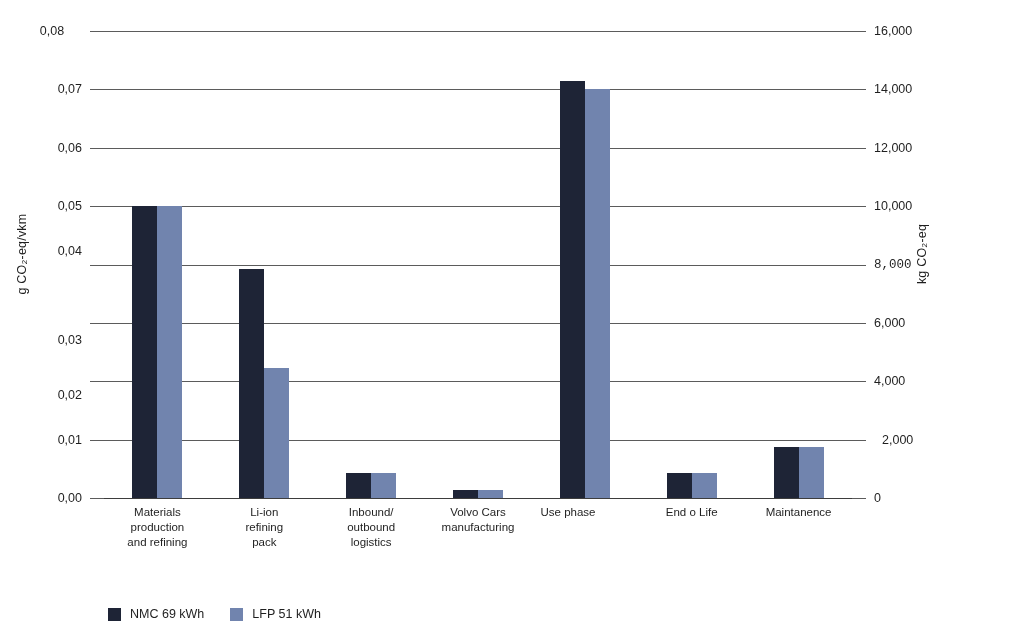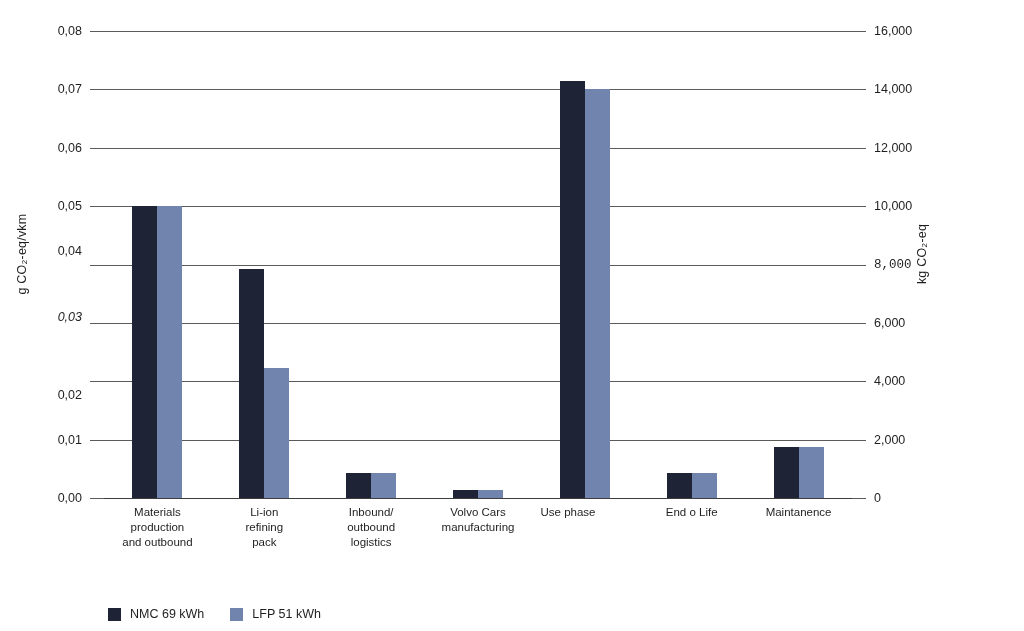--- a/index.html
+++ b/index.html
@@ -163,30 +163,30 @@
   <div id="plot">
       <div class="gridline baseline" style="top: 467px;"></div>
       <div class="tick-stub-left" style="top: 467px;"></div>
       <div class="tick-stub-right" style="top: 467px;"></div>
       <div class="ytick-left" style="top: 461px;">0,00</div>
       <div class="ytick-right" style="top: 461px;">0</div>
       <div class="gridline" style="top: 408.625px;"></div>
       <div class="tick-stub-left" style="top: 408.625px;"></div>
       <div class="tick-stub-right" style="top: 408.625px;"></div>
       <div class="ytick-left" style="top: 402.625px;">0,01</div>
-      <div class="ytick-right" style="top: 402.625px;">2,000</div>
+      <div class="ytick-right" style="top: 402.625px; margin-left: 8px;">2,000</div>
       <div class="gridline" style="top: 350.25px;"></div>
       <div class="tick-stub-left" style="top: 350.25px;"></div>
       <div class="tick-stub-right" style="top: 350.25px;"></div>
       <div class="ytick-left" style="top: 358px;">0,02</div>
       <div class="ytick-right" style="top: 344.25px;">4,000</div>
       <div class="gridline" style="top: 291.875px;"></div>
       <div class="tick-stub-left" style="top: 291.875px;"></div>
       <div class="tick-stub-right" style="top: 291.875px;"></div>
-      <div class="ytick-left" style="top: 280px; font-style: italic;">0,03</div>
+      <div class="ytick-left" style="top: 303px;">0,03</div>
       <div class="ytick-right" style="top: 285.875px;">6,000</div>
       <div class="gridline" style="top: 233.5px;"></div>
       <div class="tick-stub-left" style="top: 233.5px;"></div>
       <div class="tick-stub-right" style="top: 233.5px;"></div>
       <div class="ytick-left" style="top: 214px;">0,04</div>
       <div class="ytick-right" style="top: 227.5px; font-family: Liberation Mono, monospace;">8,000</div>
       <div class="gridline" style="top: 175.125px;"></div>
       <div class="tick-stub-left" style="top: 175.125px;"></div>
       <div class="tick-stub-right" style="top: 175.125px;"></div>
       <div class="ytick-left" style="top: 169.125px;">0,05</div>
@@ -197,21 +197,21 @@
       <div class="ytick-left" style="top: 110.75px;">0,06</div>
       <div class="ytick-right" style="top: 110.75px;">12,000</div>
       <div class="gridline" style="top: 58.375px;"></div>
       <div class="tick-stub-left" style="top: 58.375px;"></div>
       <div class="tick-stub-right" style="top: 58.375px;"></div>
       <div class="ytick-left" style="top: 52.375px; text-align: right;">0,07</div>
       <div class="ytick-right" style="top: 52.375px;">14,000</div>
       <div class="gridline" style="top: 0px;"></div>
       <div class="tick-stub-left" style="top: 0px;"></div>
       <div class="tick-stub-right" style="top: 0px;"></div>
-      <div class="ytick-left" style="top: -6px;">0,08</div>
+      <div class="ytick-left" style="top: -6px; text-align: center;">0,08</div>
       <div class="ytick-right" style="top: -6px;">16,000</div>
       <div class="bar-group" style="left: 28.4286px; width: 50px;">
         <div class="bar s0" title="NMC 69 kWh: 0.05" style="height: 291.875px; background: rgb(30, 36, 54);"></div>
         <div class="bar s1" title="LFP 51 kWh: 0.05" style="height: 291.875px; background: rgb(113, 132, 174);"></div>
       </div>
       <div class="bar-group" style="left: 135.286px; width: 50px;">
         <div class="bar s0" title="NMC 69 kWh: 0.0392" style="height: 228.83px; background: rgb(30, 36, 54);"></div>
         <div class="bar s1" title="LFP 51 kWh: 0.0222" style="height: 129.593px; background: rgb(113, 132, 174);"></div>
       </div>
       <div class="bar-group" style="left: 242.143px; width: 50px;">
@@ -233,21 +233,21 @@
       <div class="bar-group" style="left: 669.571px; width: 50px;">
         <div class="bar s0" title="NMC 69 kWh: 0.0088" style="height: 51.37px; background: rgb(30, 36, 54);"></div>
         <div class="bar s1" title="LFP 51 kWh: 0.0088" style="height: 51.37px; background: rgb(113, 132, 174);"></div>
       </div>
     </div>
 
   <div id="cat-labels">
       <div class="cat-label" style="left: 87.4286px;">
         <div>Materials</div>
         <div>production</div>
-        <div>and outbound</div>
+        <div>and refining</div>
       </div>
       <div class="cat-label" style="left: 194.286px;">
         <div>Li-ion</div>
         <div>refining</div>
         <div>pack</div>
       </div>
       <div class="cat-label" style="left: 301.143px; text-align: center;">
         <div>Inbound/</div>
         <div>outbound</div>
         <div>logistics</div>

